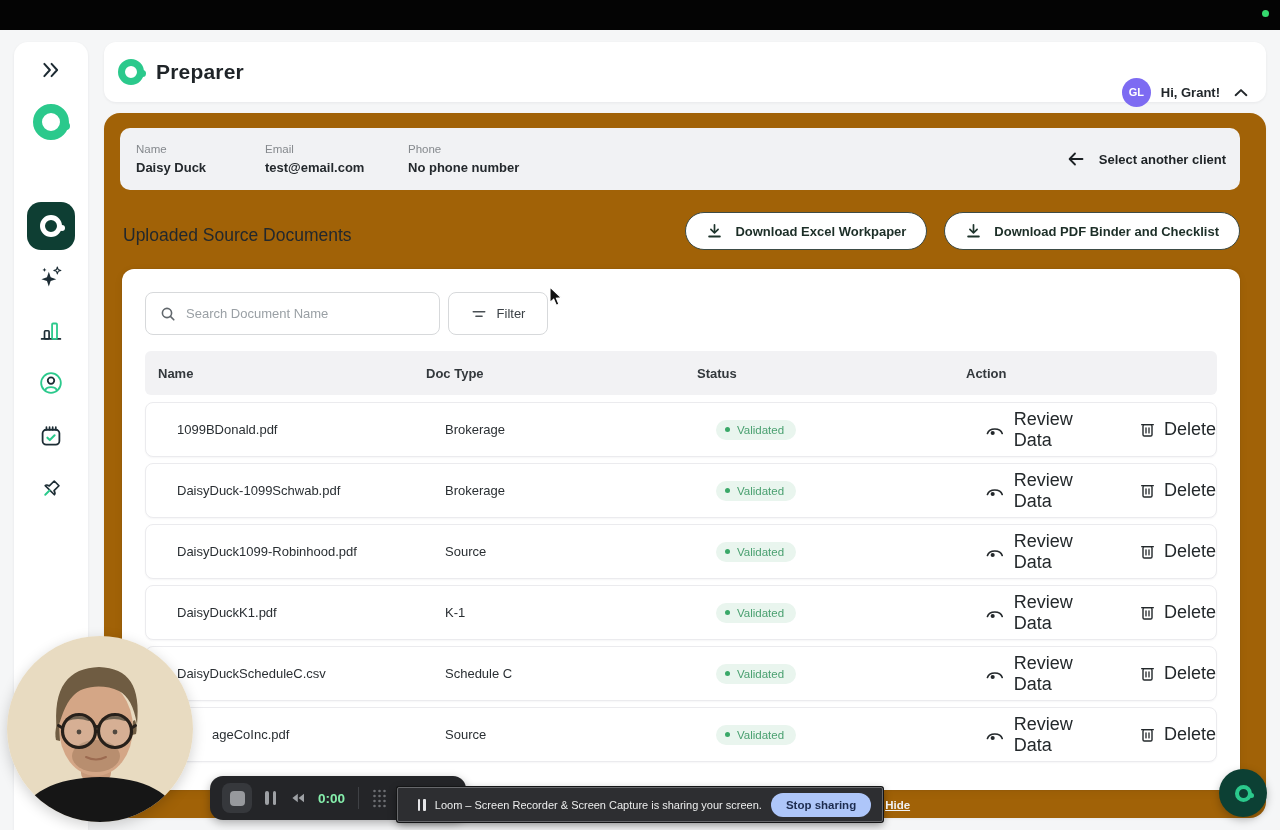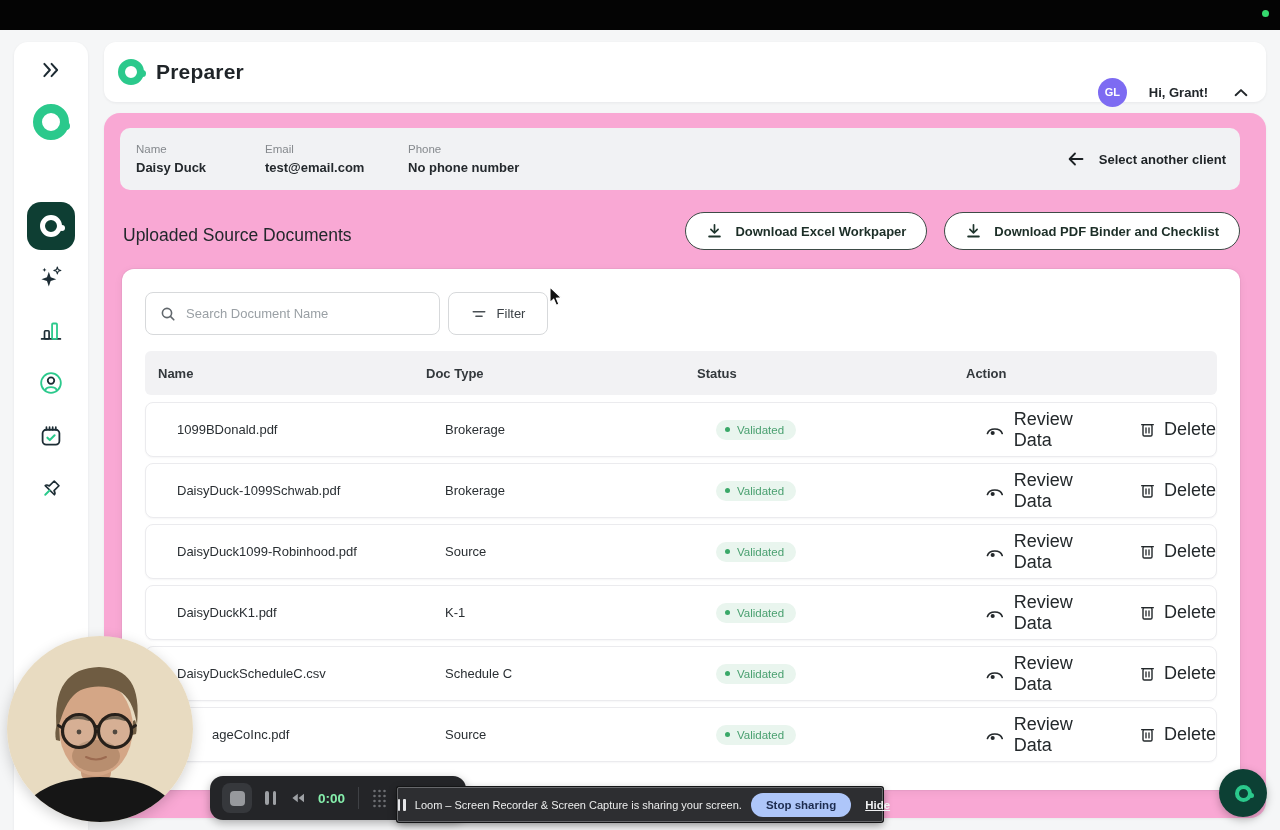--- a/index.html
+++ b/index.html
@@ -31,28 +31,28 @@
              display:flex; align-items:center; justify-content:center; }
   .sb-item { height:53px; display:flex; align-items:center; justify-content:center; width:100%; }
   .sb-item:first-of-type { margin-top:4px; }
 
   
   .header { position:absolute; left:104px; top:42px; width:1162px; height:60px; background:#fff;
             border-radius:12px; box-shadow:0 1px 3px rgba(16,24,40,.06);
             display:flex; align-items:center; padding:0 18px 0 14px; z-index:10; }
   .brand { display:flex; align-items:center; gap:12px; }
   .app-title { font-size:21px; font-weight:700; color:#1f2428; letter-spacing:.2px; }
-  .user-menu { margin-left:auto; display:flex; align-items:center; gap:22px; cursor:pointer;margin-top:40px; }
+  .user-menu { margin-left:auto; display:flex; align-items:center; gap:10px; cursor:pointer;margin-top:40px; }
   .avatar { width:29px; height:29px; border-radius:50%; background:#7d6bf2; color:#fff;
             font-size:11px; font-weight:700; display:flex; align-items:center; justify-content:center; }
   .greeting { font-size:13px; font-weight:700; color:#22272b; }
   .user-menu svg { margin-left:4px; }
 
   
-  .main { position:absolute; left:104px; top:113px; width:1162px; height:705px; background:#f9a8d4;
+  .main { position:absolute; left:104px; top:113px; width:1162px; height:705px; background:#a16207;
           border-radius:16px; box-shadow:0 1px 3px rgba(16,24,40,.05); z-index:10; }
 
   .client-bar { margin:15px 0 0 16px; width:1120px; height:62px; background:#f1f2f4; border-radius:10px;
                 display:flex; align-items:center; }
   .cfield { display:flex; flex-direction:column; gap:5px; }
   .cfield.f-name  { padding-left:16px; width:145px; }
   .cfield.f-email { width:143px; }
   .cfield.f-phone { width:260px;justify-content:center; }
   .clabel { font-size:11.5px; color:#85898d; }
   .cvalue { font-size:13px; font-weight:700; color:#24292d; }
@@ -110,21 +110,21 @@
               align-items:center; justify-content:center; cursor:pointer; }
   .stop-btn i { display:block; width:15px; height:15px; border-radius:4px; background:#97999d; }
   .pause-ic { display:flex; gap:4px; cursor:pointer; }
   .pause-ic i { display:block; width:3.5px; height:14px; border-radius:2px; background:#9ea1a5; }
   .time { font-size:13.5px; font-weight:600; color:#86efac; }
   .vdiv { width:1px; height:22px; background:#3f4145; }
 
   
   .notice { position:absolute; left:397px; top:787px; width:486px; height:35px; background:#2d2e31;
             border:1px solid #67686b; border-radius:2px; display:flex; align-items:center;
-            padding:0 0; gap:9px; z-index:60; box-shadow:0 0 0 1px #141516, 0 3px 8px rgba(0,0,0,.45); }
+            padding:0 20px; gap:9px; z-index:60; box-shadow:0 0 0 1px #141516, 0 3px 8px rgba(0,0,0,.45); }
   .share-pause { display:flex; gap:3px; }
   .share-pause i { display:block; width:2.4px; height:12px; background:#e6e7e9; border-radius:1px; }
   .notice-text { font-size:11px; color:#eceded; white-space:nowrap; }
   .stop-sharing { margin-left:auto; background:#aec6f9; color:#1d2c4f; font-size:11.5px; font-weight:600;
                   border:none; border-radius:14px; padding:6px 15px; cursor:pointer;
                   font-family:"Liberation Sans", sans-serif; white-space:nowrap; }
   .hide-link { font-size:11.5px; font-weight:700; color:#f0f1f3; text-decoration:underline;
                margin:0 4px 0 5px; cursor:pointer; white-space:nowrap; }
 
   

